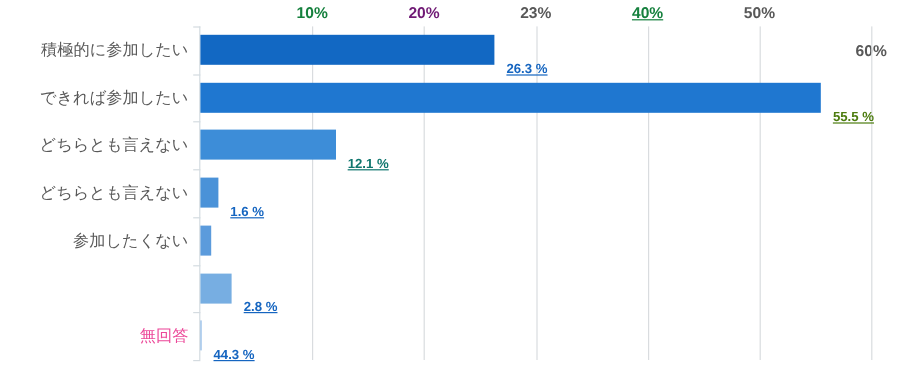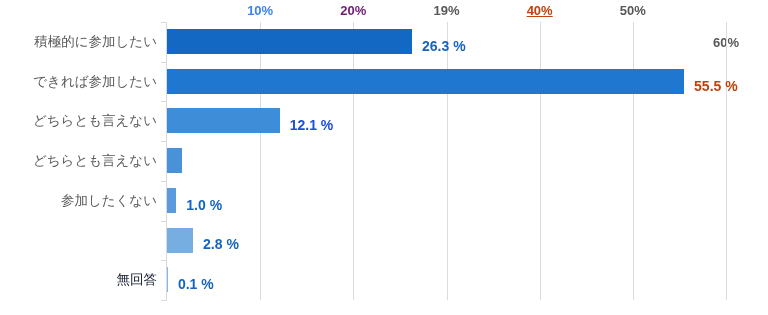--- a/index.html
+++ b/index.html
@@ -81,40 +81,41 @@
 
   .bar {
     position: absolute;
     left: 167px;
     top: 7px;
     height: 25px;
   }
 
   .bar-value {
     position: absolute;
-    top: 4px;
+    top: 16px;
     height: 39.7px;
     display: flex;
     align-items: center;
-    font-size: 14px;
+    font-size: 11px;
     font-weight: bold;
     color: #1565c0;
     white-space: nowrap;
+    text-decoration: underline;
   }
 </style>
 </head>
 <body>
 
 <div id="chart-root">
 
   <div id="xticks">
-      <div class="tick-label" style="left: 260.167px; color: #3b82f6;">10%</div>
+      <div class="tick-label" style="left: 260.167px; color: #15803d;">10%</div>
       <div class="tick-label" style="left: 353.333px; color: #701a75;">20%</div>
-      <div class="tick-label" style="left: 446.5px; color: rgb(88, 88, 88);">19%</div>
-      <div class="tick-label" style="left: 539.667px; color: #c2410c; text-decoration: underline;">40%</div>
+      <div class="tick-label" style="left: 446.5px; color: rgb(88, 88, 88);">23%</div>
+      <div class="tick-label" style="left: 539.667px; color: #15803d; text-decoration: underline;">40%</div>
       <div class="tick-label" style="left: 632.833px; color: rgb(88, 88, 88);">50%</div>
       <div class="tick-label" style="left: 726px; color: rgb(88, 88, 88); margin-top: 32px;">60%</div>
     </div>
 
   <div id="gridlines">
       <div class="gridline" style="left: 260.167px; background: rgb(217, 220, 223); position: absolute; top: 22px;"></div>
       <div class="gridline" style="left: 353.333px; background: rgb(217, 220, 223); position: absolute; top: 22px;"></div>
       <div class="gridline" style="left: 446.5px; background: rgb(217, 220, 223); position: absolute; top: 22px;"></div>
       <div class="gridline" style="left: 539.667px; background: rgb(217, 220, 223); position: absolute; top: 22px;"></div>
       <div class="gridline" style="left: 632.833px; background: rgb(217, 220, 223); position: absolute; top: 22px;"></div>
@@ -136,40 +137,40 @@
 
   <div id="rows">
       <div class="row-outer" style="top: 22px;">
         <div class="label-cell" style="color: rgb(89, 89, 89);">積極的に参加したい</div>
         <div class="bar" title="積極的に参加したい 26.3 %" style="width: 245.028px; background: rgb(18, 104, 195);"></div>
         <div class="bar-value" style="left: 422.028px; color: rgb(21, 101, 192);">26.3 %</div>
       </div>
       <div class="row-outer" style="top: 61.7px;">
         <div class="label-cell" style="color: rgb(89, 89, 89);">できれば参加したい</div>
         <div class="bar" title="できれば参加したい 55.5 %" style="width: 517.075px; background: rgb(31, 119, 208);"></div>
-        <div class="bar-value" style="left: 694.075px; color: #c2410c;">55.5 %</div>
+        <div class="bar-value" style="left: 694.075px; color: #4d7c0f;">55.5 %</div>
       </div>
       <div class="row-outer" style="top: 101.4px;">
         <div class="label-cell" style="color: rgb(89, 89, 89);">どちらとも言えない</div>
         <div class="bar" title="どちらとも言えない 12.1 %" style="width: 112.732px; background: rgb(61, 141, 216);"></div>
-        <div class="bar-value" style="left: 289.732px; color: #1d4ed8; text-align: right;">12.1 %</div>
+        <div class="bar-value" style="left: 289.732px; color: #0f766e; text-align: right;">12.1 %</div>
       </div>
       <div class="row-outer" style="top: 141.1px;">
         <div class="label-cell" style="color: rgb(89, 89, 89);">どちらとも言えない</div>
         <div class="bar" title="あまり参加したくない 1.6 %" style="width: 14.9067px; background: rgb(74, 146, 216);"></div>
+        <div class="bar-value" style="left: 191.907px; color: rgb(21, 101, 192);">1.6 %</div>
       </div>
       <div class="row-outer" style="top: 180.8px;">
         <div class="label-cell" style="color: rgb(89, 89, 89);">参加したくない</div>
         <div class="bar" title="参加したくない 1.0 %" style="width: 9.31667px; background: rgb(91, 155, 220);"></div>
-        <div class="bar-value" style="left: 186.317px; color: rgb(21, 101, 192);">1.0 %</div>
       </div>
       <div class="row-outer" style="top: 220.5px;">
         <div class="bar" title="その他 2.8 %" style="width: 26.0867px; background: rgb(119, 174, 226);"></div>
         <div class="bar-value" style="left: 203.087px; color: rgb(21, 101, 192);">2.8 %</div>
       </div>
       <div class="row-outer" style="top: 260.2px;">
-        <div class="label-cell" style="color: #0f172a;">無回答</div>
+        <div class="label-cell" style="color: #ec4899;">無回答</div>
         <div class="bar" title="無回答 0.1 %" style="width: 0.931667px; background: rgb(138, 183, 230);"></div>
-        <div class="bar-value" style="left: 177.932px; color: rgb(21, 101, 192);">0.1 %</div>
+        <div class="bar-value" style="left: 177.932px; color: rgb(21, 101, 192);">44.3 %</div>
       </div>
     </div>
 
 </div>
 
 </body></html>

